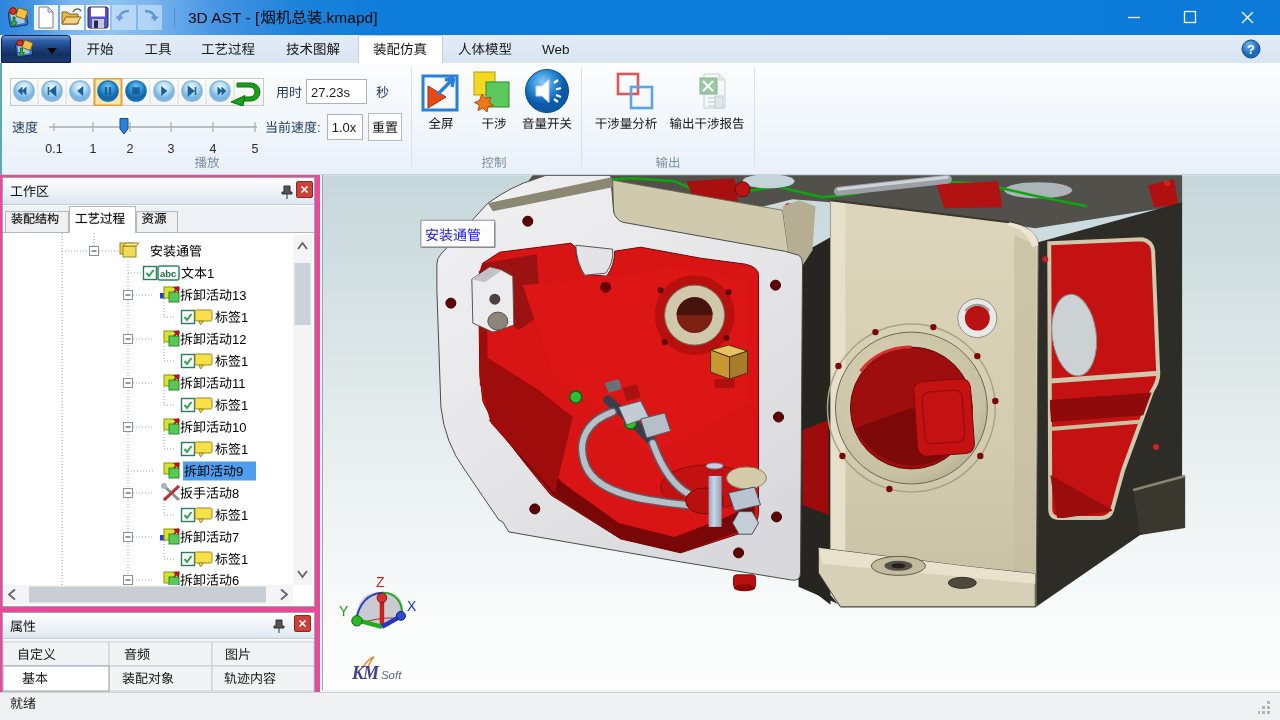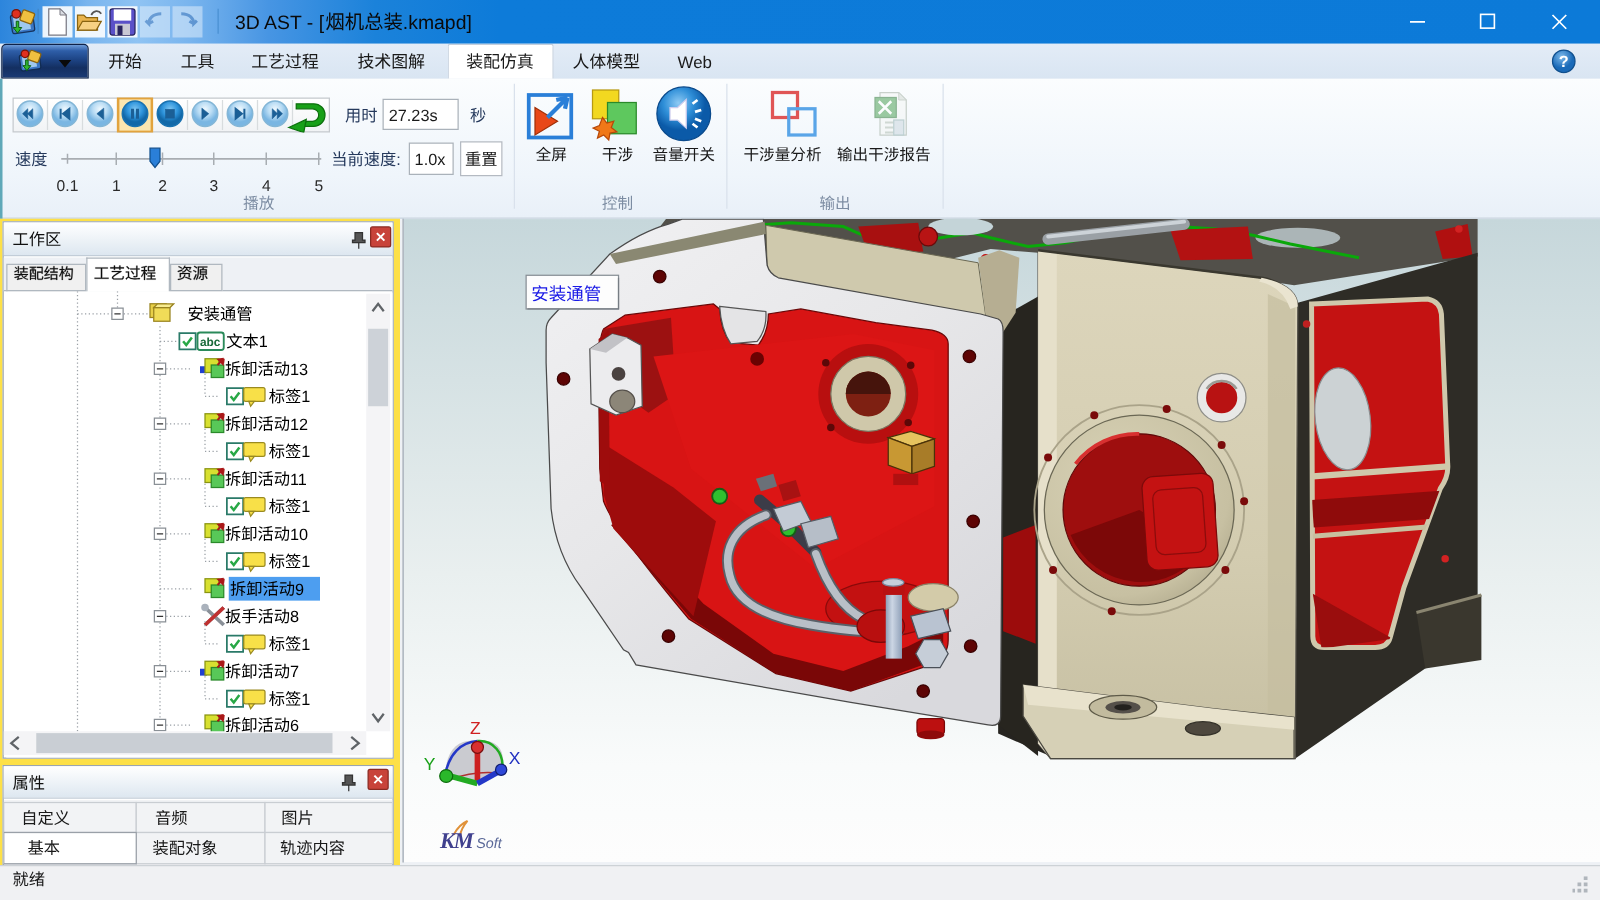--- a/index.html
+++ b/index.html
@@ -179,21 +179,21 @@
  <g opacity="0.5">
           <path d="M292 6 L307 6 L313 12 L313 40 L292 40 Z" fill="#f4f6f4" stroke="#9aa89a"></path>
  <path d="M307 6 L307 12 L313 12 Z" fill="#d0d8d0" stroke="#9aa89a" stroke-width="0.7"></path>
  <rect x="288" y="10" width="17" height="16" fill="#3f9948" stroke="#1e6e28"></rect>
  <path d="M291 13 L301 23 M301 13 L291 23" stroke="#fff" stroke-width="2"></path>
  <path d="M296 30 L310 30 M296 34 L310 34 M296 38 L310 38" stroke="#aab8aa" stroke-width="1.5"></path>
  <rect x="303" y="28" width="8" height="12" fill="#c8d4dc" stroke="#8aa"></rect>
         </g>
 </svg>
     </div>
-    <div class="abs" style="left:0;top:175px;width:320px;height:517px;background:#fde047">
+    <div class="abs" style="left:0;top:175px;width:320px;height:517px;background:#ec4899">
       <div class="abs" style="left:2px;top:2px;width:313px;height:430px;background:#fff;border:1px solid #9aa5b1">
         <div class="abs" style="left:0;top:0;width:311px;height:27px;background:linear-gradient(#ffffff,#dde7f0);border-bottom:1px solid #c2cdd8"></div>
         <svg class="abs" style="left:276px;top:5px" width="36" height="18" viewBox="0 0 36 18">
           <path d="M5 3 L11 3 L11 9 L13 9 L13 11 L3 11 L3 9 L5 9 Z M8 11 L8 16" stroke="#333" fill="#555" stroke-width="1"></path>
         </svg>
         <div class="abs" style="left:293px;top:3px;width:17px;height:17px;background:#c8433a;border:1px solid #8a2a22;border-radius:2px"></div>
         <svg class="abs" style="left:293px;top:3px" width="17" height="17">
           <path d="M5.5 5.5 L11.5 11.5 M11.5 5.5 L5.5 11.5" stroke="#fff" stroke-width="1.6"></path>
         </svg>
         <div class="abs" style="left:0;top:28px;width:311px;height:27px;background:#eef1f5"></div>

